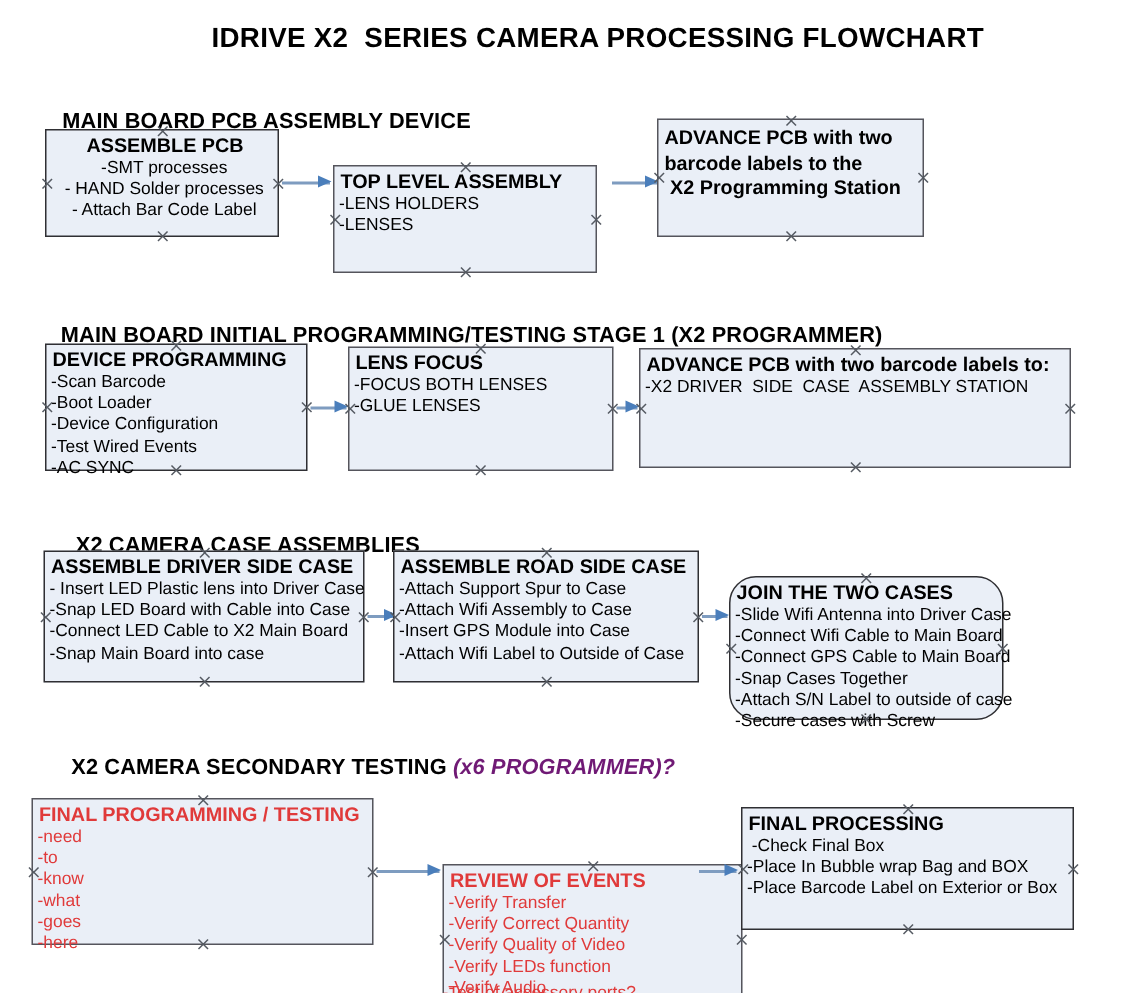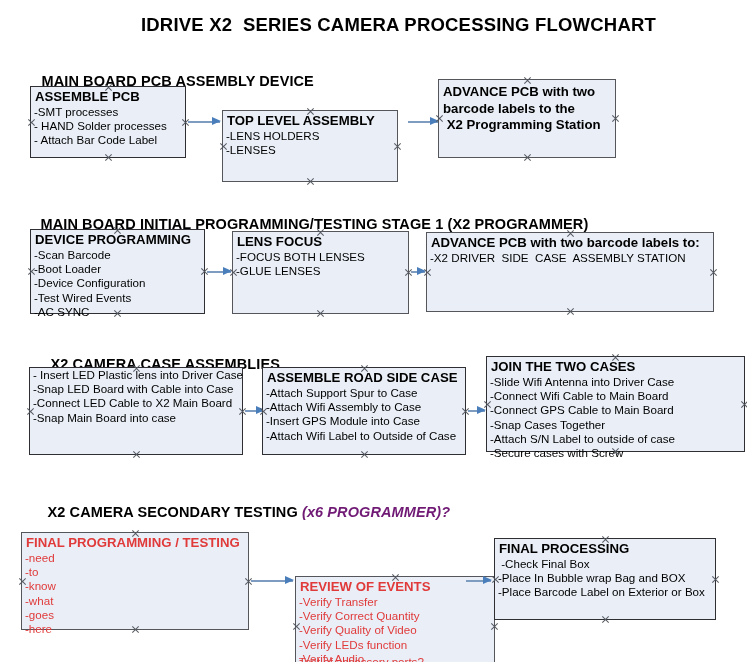--- a/index.html
+++ b/index.html
@@ -135,21 +135,21 @@
 <body>
 
 <div id="canvas">
 
   <div class="doc-title">IDRIVE X2  SERIES CAMERA PROCESSING FLOWCHART</div>
 
   <div class="section-title" style="left:25px; top:57px;">
     <span>MAIN BOARD PCB ASSEMBLY DEVICE</span>
   </div>
 
-  <div class="fbox dark" style="left:30px; top:86px; width:156px; height:72px;">
+  <div class="fbox dark" style="left:30px; top:86px; width:156px; height:72px;text-align:center;">
     <div class="btitle">ASSEMBLE PCB</div>
     <div class="bline">-SMT processes</div>
     <div class="bline">- HAND Solder processes</div>
     <div class="bline">- Attach Bar Code Label</div>
     <span class="xh" style="left:50%; top:0;"></span>
     <span class="xh" style="left:50%; top:100%;"></span>
     <span class="xh" style="left:0; top:50%;"></span>
     <span class="xh" style="left:100%; top:50%;"></span>
   </div>
 
@@ -227,20 +227,21 @@
     <span class="xh" style="left:50%; top:100%;"></span>
     <span class="xh" style="left:0; top:50%;"></span>
     <span class="xh" style="left:100%; top:50%;"></span>
   </div>
 
   <div class="section-title" style="left:34px; top:340px;">
     <span>X2 CAMERA CASE ASSEMBLIES</span>
   </div>
 
   <div class="fbox dark" style="left:29px; top:367px; width:214px; height:88px;">
+    <div class="btitle">ASSEMBLE DRIVER SIDE CASE</div>
     <div class="bline">- Insert LED Plastic lens into Driver Case</div>
     <div class="bline">-Snap LED Board with Cable into Case</div>
     <div class="bline">-Connect LED Cable to X2 Main Board</div>
     <div class="bline">-Snap Main Board into case</div>
     <span class="xh" style="left:50%; top:0;"></span>
     <span class="xh" style="left:50%; top:100%;"></span>
     <span class="xh" style="left:0; top:50%;"></span>
     <span class="xh" style="left:100%; top:50%;"></span>
   </div>
 
@@ -259,21 +260,21 @@
     <span class="xh" style="left:50%; top:100%;"></span>
     <span class="xh" style="left:0; top:50%;"></span>
     <span class="xh" style="left:100%; top:50%;"></span>
   </div>
 
   <div class="arrow" style="left:468px; top:410px; width:17px;">
     <span class="shaft"></span>
     <span class="head"></span>
   </div>
 
-  <div class="fbox dark" style="left:486px; top:356px; width:259px; height:96px;">
+  <div class="fbox dark" style="left:486px; top:384px; width:183px; height:96px;border-radius:18px;">
     <div class="btitle">JOIN THE TWO CASES</div>
     <div class="bline">-Slide Wifi Antenna into Driver Case</div>
     <div class="bline">-Connect Wifi Cable to Main Board</div>
     <div class="bline">-Connect GPS Cable to Main Board</div>
     <div class="bline">-Snap Cases Together</div>
     <div class="bline">-Attach S/N Label to outside of case</div>
     <div class="bline">-Secure cases with Screw</div>
     <span class="xh" style="left:50%; top:0;"></span>
     <span class="xh" style="left:50%; top:100%;"></span>
     <span class="xh" style="left:0; top:50%;"></span>

